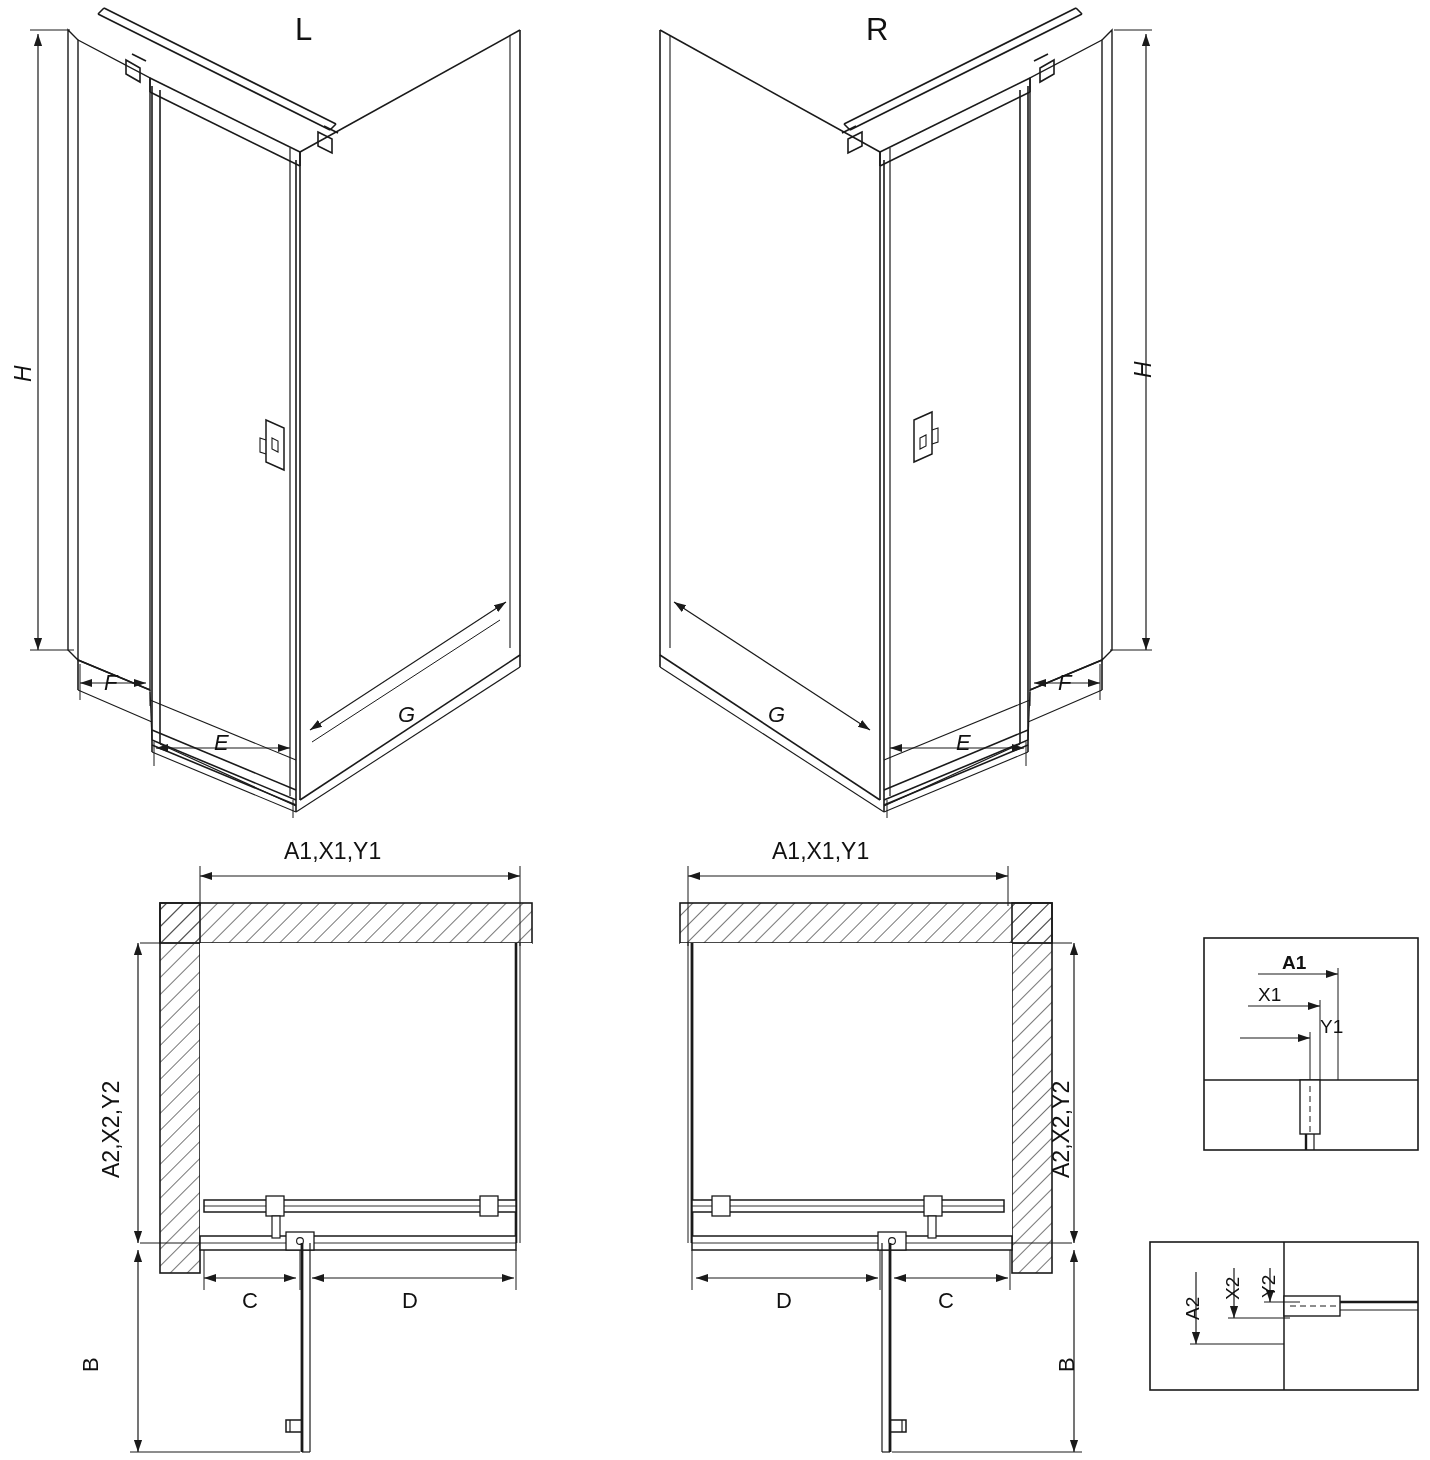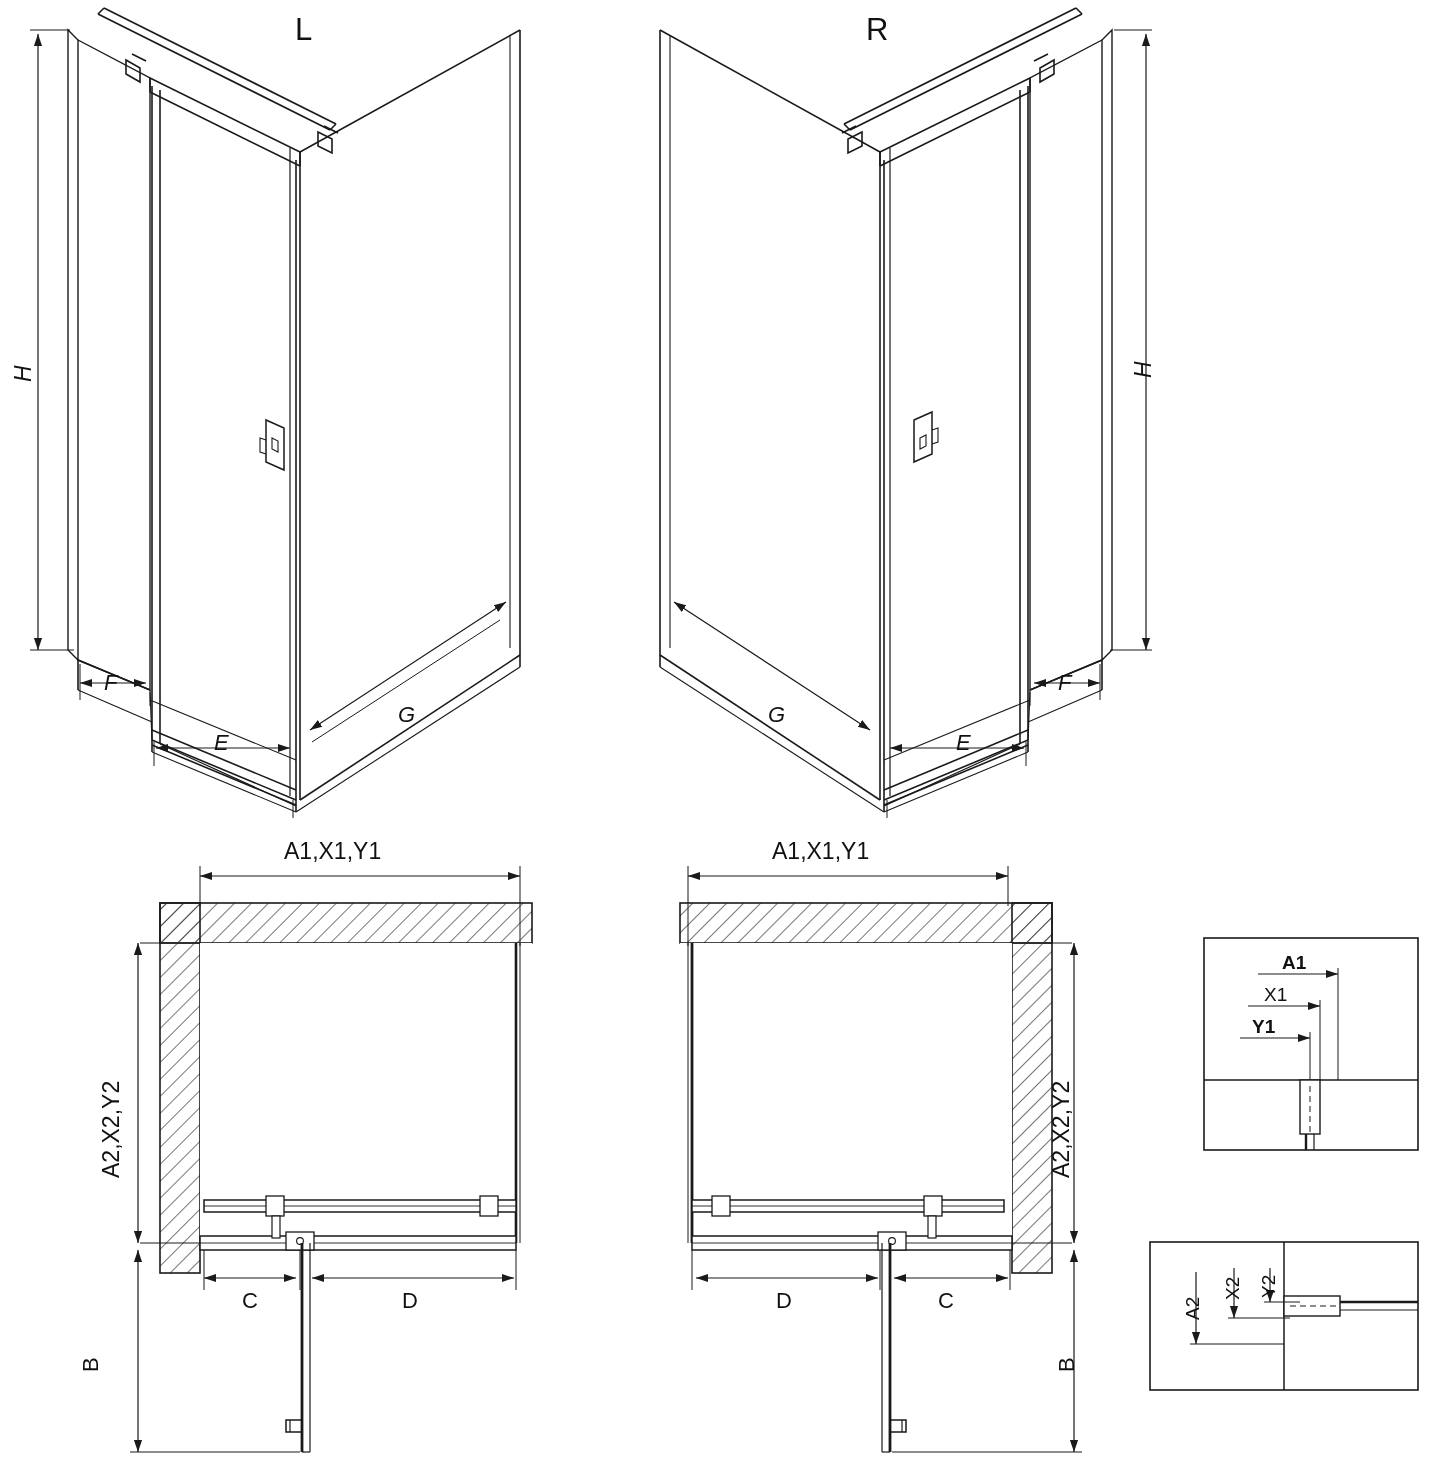--- a/index.html
+++ b/index.html
@@ -329,20 +329,20 @@
 
   <div class="lbl dim" style="left:242px;top:1288px;">C</div>
   <div class="lbl dim" style="left:402px;top:1288px;">D</div>
   <div class="lbl dim rot90" style="left:78px;top:1372px;">B</div>
 
   <div class="lbl dim" style="left:776px;top:1288px;">D</div>
   <div class="lbl dim" style="left:938px;top:1288px;">C</div>
   <div class="lbl dim rot90" style="left:1054px;top:1372px;">B</div>
 
   <div class="lbl small" style="left:1282px;top:952px;font-weight:bold;">A1</div>
-  <div class="lbl small" style="left:1258px;top:984px;margin-left:6px;">X1</div>
-  <div class="lbl small" style="left:1252px;top:1016px;font-weight:bold;">Y1</div>
+  <div class="lbl small" style="left:1258px;top:984px;">X1</div>
+  <div class="lbl small" style="left:1320px;top:1016px;">Y1</div>
 
   <div class="lbl small rot90" style="left:1182px;top:1320px;">A2</div>
   <div class="lbl small rot90" style="left:1222px;top:1300px;">X2</div>
   <div class="lbl small rot90" style="left:1258px;top:1298px;">Y2</div>
 
 </div>
 
 </body></html>

